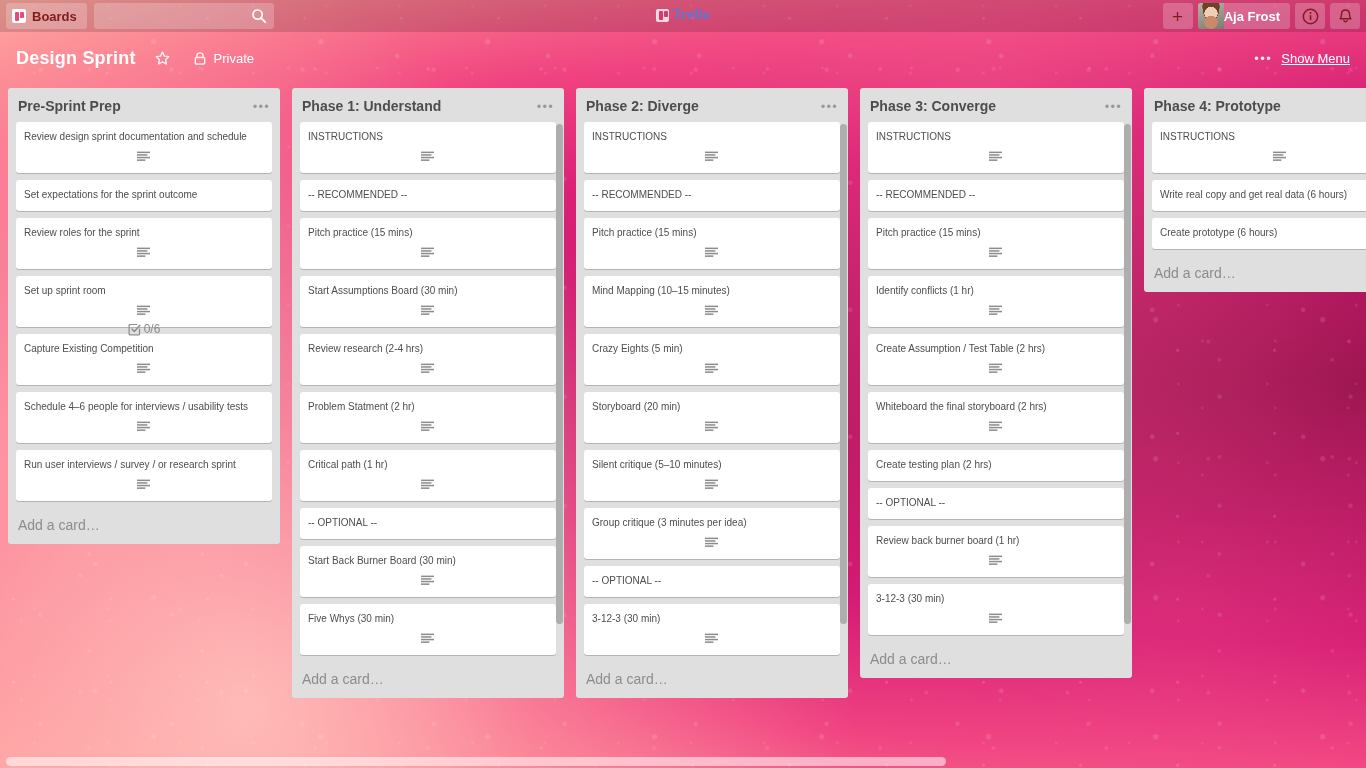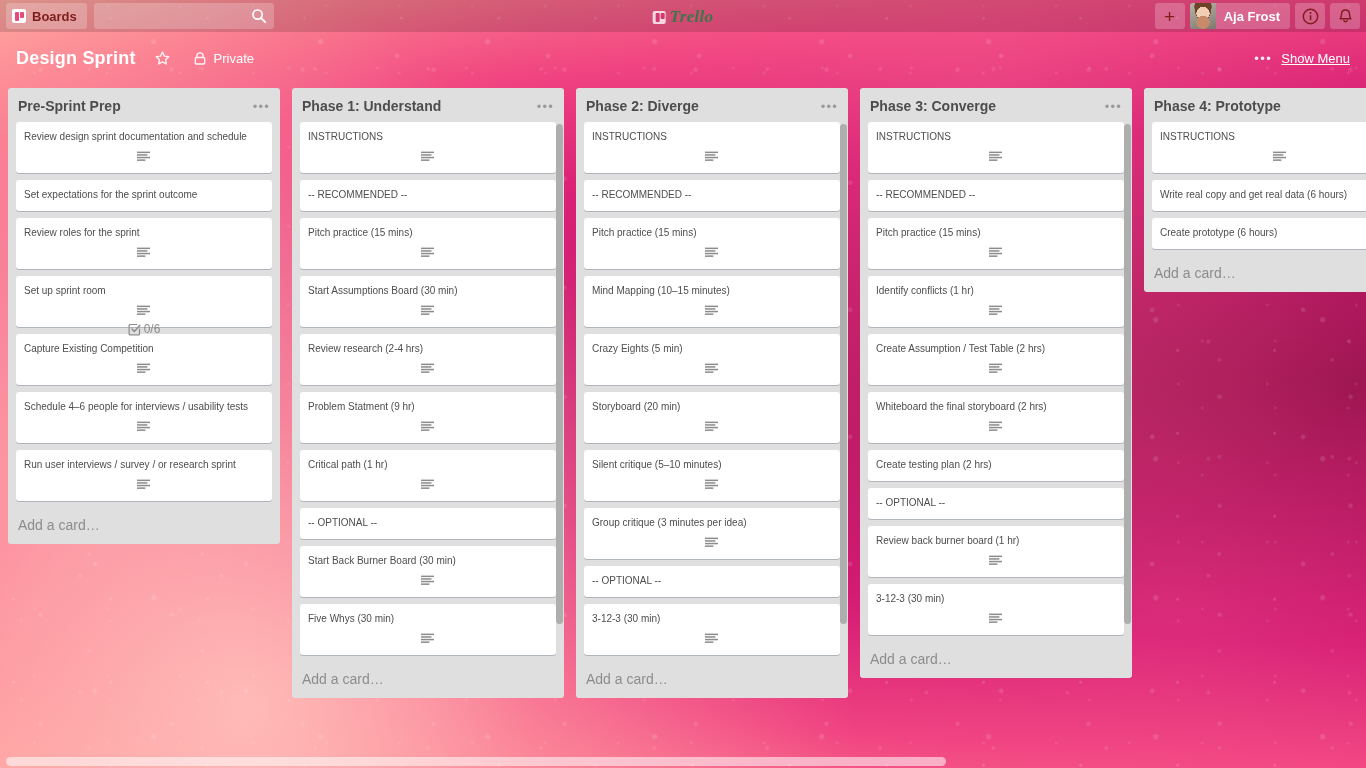--- a/index.html
+++ b/index.html
@@ -115,25 +115,24 @@
   #trello-logo {
     position: absolute;
     left: 50%; top: 7px;
     transform: translateX(-50%);
     display: flex;
     align-items: center;
     gap: 4px;
     opacity: .78;
   }
   #trello-logo-text {
-    color: #15803d;
+    color: #3b82f6;
     font-family: "Liberation Serif", serif;
-    font-style: italic;
     font-weight: bold;
-    font-size: 17px;
+    font-size: 14px;
     letter-spacing: .3px;
   }
 
   #top-right { margin-left: auto; display: flex; align-items: center; gap: 5px; }
   #add-button { width: 30px; font-size: 19px; line-height: 1; font-weight: 300; }
   #member-chip {
     display: flex; align-items: center;
     height: 26px;
     background: rgba(255,255,255,0.22);
     border-radius: 3px;
@@ -148,21 +147,21 @@
     background:
       radial-gradient(circle at 50% 74%, #c98a6a 0 28%, transparent 29%),
       radial-gradient(circle at 50% 40%, #f2ceb4 0 32%, transparent 33%),
       radial-gradient(ellipse at 50% 14%, #6b4428 0 46%, transparent 47%),
       linear-gradient(160deg, #b8b4a8, #7e7a70);
   }
   #member-name {
     color: #fff;
     font-size: 13px;
     font-weight: bold;
-    padding-left: 8px;
+    padding-left: 0;
   }
   .icon-btn { width: 30px; }
 
   
   #board-header {
     position: absolute;
     top: 32px; left: 0;
     width: 1366px; height: 52px;
     display: flex;
     align-items: center;
@@ -531,21 +530,21 @@
               <svg viewBox="0 0 14 12" width="14" height="12">
                 <rect x="0" y="0.6" width="13" height="1.5" fill="#8c8c8c"></rect>
                 <rect x="0" y="3.2" width="10.4" height="1.5" fill="#8c8c8c"></rect>
                 <rect x="0" y="5.8" width="13" height="1.5" fill="#8c8c8c"></rect>
                 <rect x="0" y="8.4" width="8.4" height="1.5" fill="#8c8c8c"></rect>
               </svg>
             </span>
           </div>
         </div>
         <div class="card">
-          <div class="card-title">Problem Statment (9 hr)</div>
+          <div class="card-title">Problem Statment (2 hr)</div>
           <div class="badges">
             <span class="badge">
               <svg viewBox="0 0 14 12" width="14" height="12">
                 <rect x="0" y="0.6" width="13" height="1.5" fill="#8c8c8c"></rect>
                 <rect x="0" y="3.2" width="10.4" height="1.5" fill="#8c8c8c"></rect>
                 <rect x="0" y="5.8" width="13" height="1.5" fill="#8c8c8c"></rect>
                 <rect x="0" y="8.4" width="8.4" height="1.5" fill="#8c8c8c"></rect>
               </svg>
             </span>
           </div>

